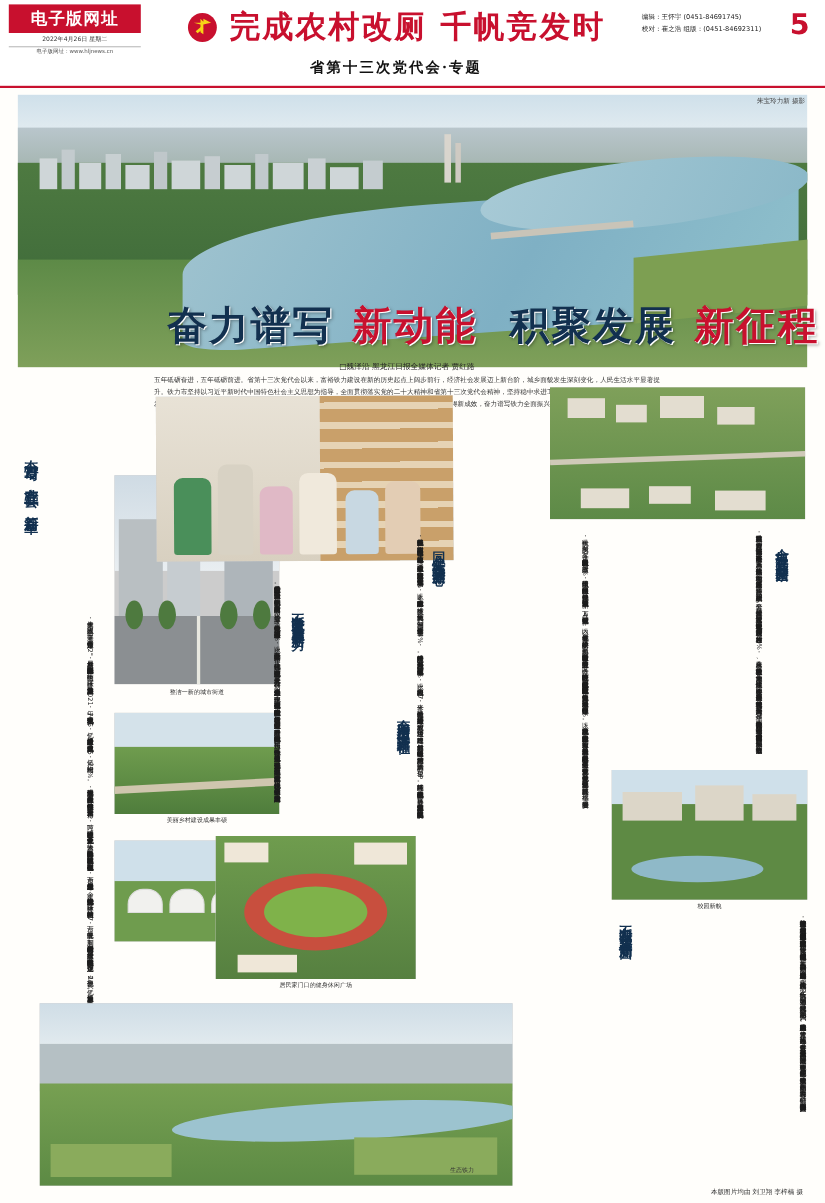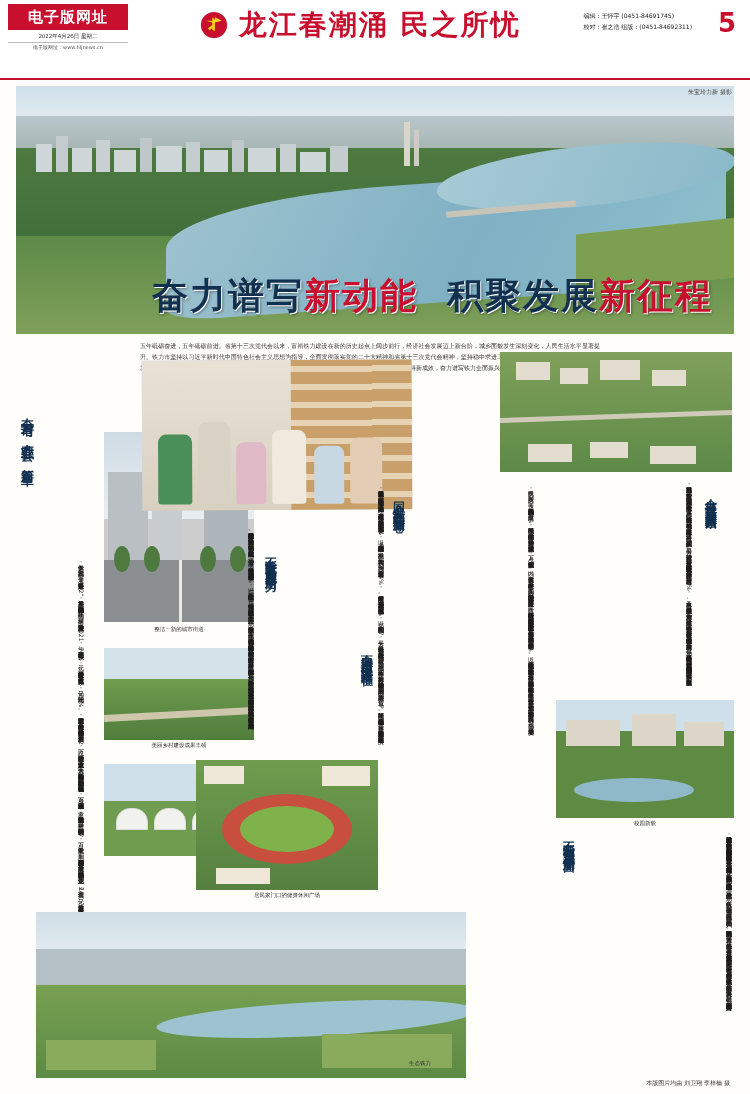--- a/index.html
+++ b/index.html
@@ -60,21 +60,21 @@
 
   
   .headline{
     position:absolute;left:152px;top:272px;width:580px;
     font-size:36px;font-weight:bold;letter-spacing:2px;
     font-family:"DejaVu Serif","Liberation Serif",serif;
     color:#12304f;
     text-shadow:1px 1px 0 #fff, 2px 2px 3px rgba(0,0,0,.35);
     white-space:nowrap;
   }
-  .hl-red{color:#c8102e;}
+  .hl-red{color:#c8102e;margin-left:16px;}
 
   
   .byline{
     position:absolute;left:150px;top:328px;width:440px;text-align:center;
     font-size:7px;color:#222;
   }
   .lede{
     position:absolute;left:140px;top:340px;width:460px;
     font-size:6px;line-height:1.85;color:#333;text-align:justify;
   }
@@ -157,21 +157,22 @@
     </div>
 
     <div class="head-center">
       <span class="emblem">
         <svg width="28" height="28" viewBox="0 0 32 32">
           <circle cx="16" cy="16" r="15" fill="#c8102e"></circle>
           <path d="M7 11 l7 0 l0 -4 l3 3 l0 -3 l8 4 l-8 2 l0 10 l-3 -2 l0 -8 z" fill="#f7d417"></path>
           <path d="M9 20 l6 -5 l2 2 l-6 5 z" fill="#f7d417"></path>
         </svg>
       </span>
-      <span class="head-title">龙江春潮涌 民之所忧</span>
+      <span class="head-title">完成农村改厕 千帆竞发时</span>
+      <div class="head-sub">省第十三次党代会·专题</div>
     </div>
 
     <div class="head-right">
       <div>编辑：王怀宇 (0451-84691745)</div>
       <div>校对：崔之浩 组版：(0451-84692311)</div>
     </div>
 
     <div class="page-num">5</div>
   </div>
 
@@ -202,20 +203,21 @@
       <div class="blk" style="left:264px;top:22px;width:26px;height:20px;"></div>
       <div class="blk" style="left:294px;top:16px;width:18px;height:26px;background:#c4cccf;"></div>
     </div>
   </div>
   <div class="photo-credit">朱宝玲力新 摄影</div>
 
   <div class="headline">
     <span>奋力谱写</span><span class="hl-red">新动能</span>&nbsp;&nbsp;<span>积聚发展</span><span class="hl-red">新征程</span>
   </div>
 
+  <div class="byline">□魏泽沿 黑龙江日报全媒体记者 贾红路</div>
   <div class="lede">五年砥砺奋进，五年砥砺前进。省第十三次党代会以来，富裕铁力建设在新的历史起点上阔步前行，经济社会发展迈上新台阶，城乡面貌发生深刻变化，人民生活水平显著提升。铁力市坚持以习近平新时代中国特色社会主义思想为指导，全面贯彻落实党的二十大精神和省第十三次党代会精神，坚持稳中求进工作总基调，完整、准确、全面贯彻新发展理念，加快构建新发展格局，统筹疫情防控和经济社会发展，统筹发展和安全，推动高质量发展取得新成效，奋力谱写铁力全面振兴全方位振兴新篇章。</div>
 
   <div class="vt vt-left">奋力谱写 产业强县 新篇章</div>
   <div class="tcol" style="left:10px;top:560px;width:76px;height:390px;">宋木之长者，必固其根本。五年来，铁力市坚定不移打造"4+2"产业发展新格局，全力推动绿色食品和农副产品精深加工、生物医药、林下经济、旅游康养等主导产业集聚发展，2021年，实现地区生产总值实现74.6亿元，经济发展质量效益同步提升。完成规模以上工业总产值24.5亿元，同比增长9.1%。现代农业全面提质增效，粮食综合生产能力稳步提升，粮食产量连续多年保持稳定增长，全市粮食总产量达到69.2万吨，农业科技园区稳步推进，建设农业产业化龙头企业，铁力大米、铁力木耳等特色品牌影响力不断扩大，获得国家地理标志产品认证，绿色有机食品认证面积达到125万亩，全市绿色食品加工企业发展到60余家。坚持把生态优势转化为经济优势，林下经济、中药材种植面积达到3.27万亩，其中北五味子、刺五加、平贝等中药材种植面积居全省前列。工业经济提质增效，黑龙江鹿鸣矿业年产钼精粉万吨，规上企业达到42户，实现产值24亿元。文旅康养产业快速发展，铁力市依托独特生态资源，建设日月峡国家森林公园、桃山玉温泉等重点景区，年接待游客超过百万人次，旅游综合收入实现8.4亿元。</div>
 
   <div class="ph ph-street">
     <div class="street-sky"></div>
     <div class="street-b1"></div>
     <div class="street-b2"></div>
     <div class="street-b3"></div>

